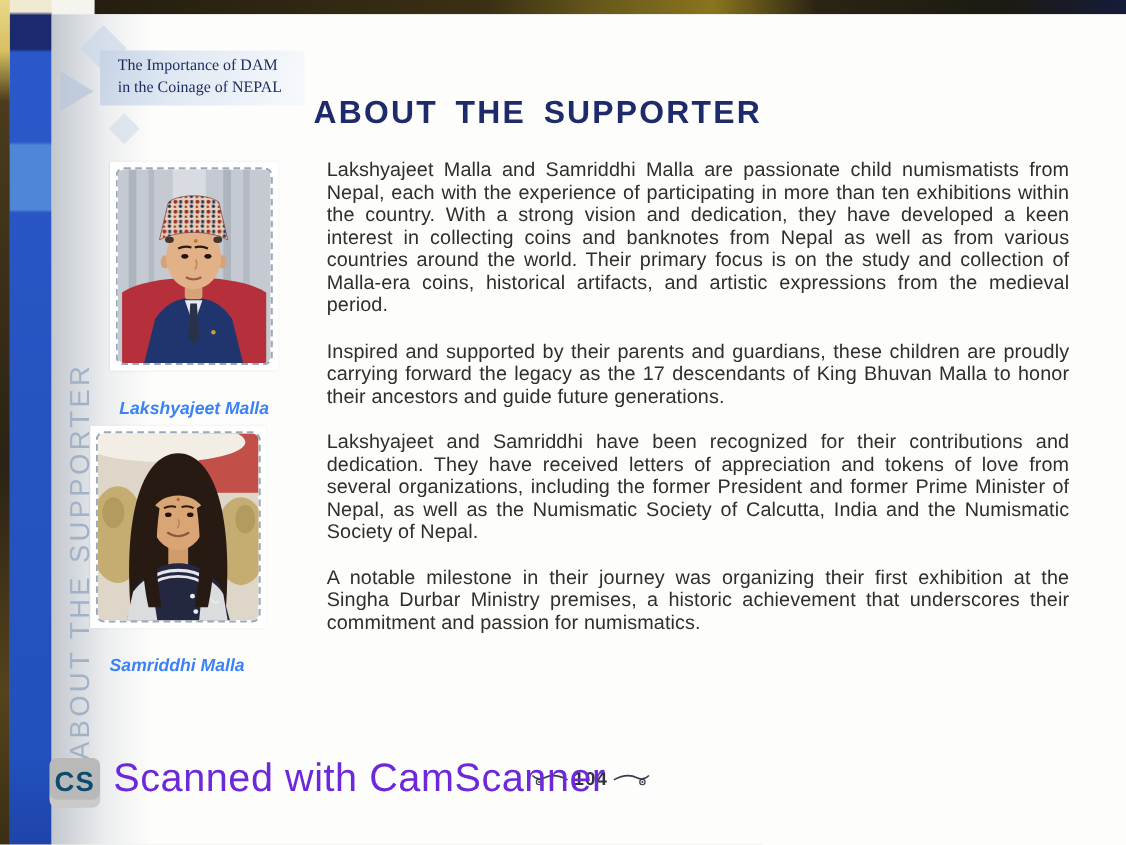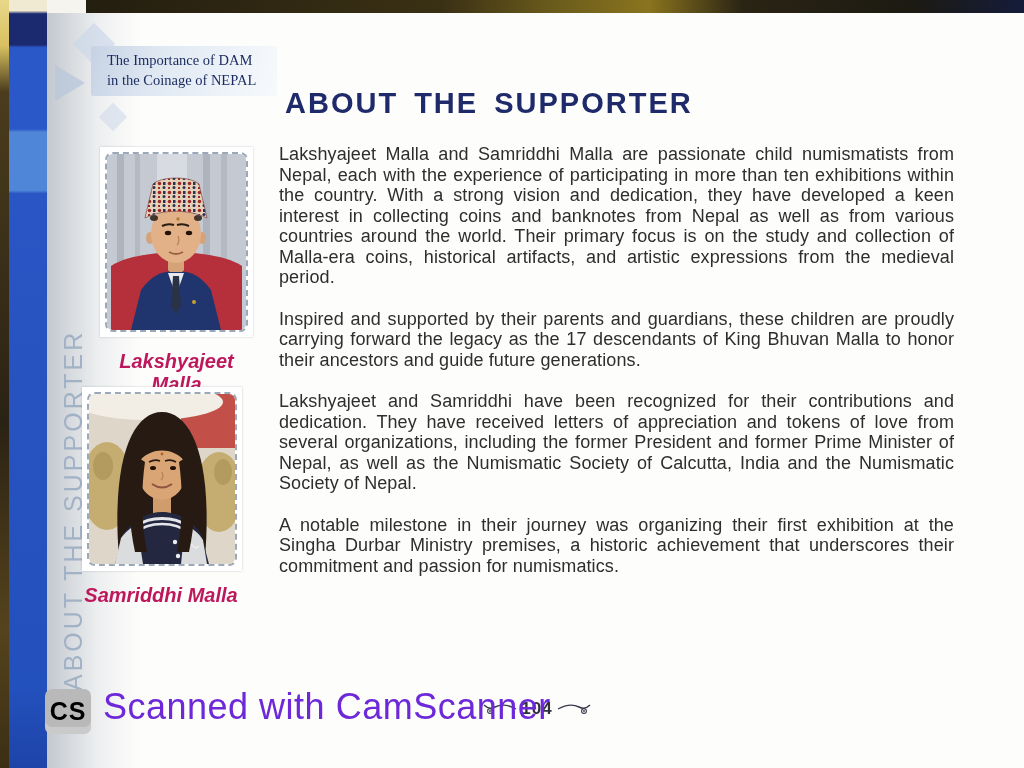--- a/index.html
+++ b/index.html
@@ -56,42 +56,42 @@
     position:absolute; left:12px; top:678px; width:390px;
     transform:rotate(-90deg); transform-origin:0 0;
     font-size:25px; letter-spacing:3px; color:#a2b2c6; white-space:nowrap;
   }
   
   .figure { position:absolute; margin:0; text-align:center; }
   .fig1 { left:53px; top:134px; width:153px; }
   .fig2 { left:35px; top:374px; width:158px; }
   .stamp { background:#fff; padding:5px; box-shadow:0 0 2px rgba(90,100,115,.35); display:inline-block; }
   .stamp svg { display:block; border:2px dashed #9aa8b8; border-radius:8px; }
-  .caption { margin-top:9px; font-size:20px; font-style:italic; font-weight:bold; color:#be185d; }
-  
-  .body-col { position:absolute; left:232px; top:131px; width:675px; }
+  .caption { margin-top:21px; font-size:16px; font-style:italic; font-weight:bold; color:#3b82f6; }
+  
+  .body-col { position:absolute; left:250px; top:131px; width:675px; }
   .body-col p {
     margin:0 0 21px 0; font-size:18px; line-height:20.5px; letter-spacing:.1px;
     color:#2e2e2e; text-align:justify;
   }
   
   .folio {
     position:absolute; left:400px; top:686px; width:180px;
     display:flex; align-items:center; justify-content:center; gap:4px;
   }
   .folio .num { font-size:17px; font-weight:bold; color:#30303e; letter-spacing:1px; }
   .folio svg { display:block; }
   .flip { transform:scaleX(-1); }
   
   .cs-badge {
     position:absolute; left:45px; top:689px; width:46px; height:45px;
     background:#b9b9b9; border-radius:7px; display:flex; align-items:center; justify-content:center;
     box-shadow: inset 0 -7px 0 rgba(255,255,255,.25); z-index:5;
   }
-  .cs-badge span { color:#000000; font-weight:bold; font-size:25px; letter-spacing:1px; }
+  .cs-badge span { color:#0c4a6e; font-weight:bold; font-size:25px; letter-spacing:1px; }
   .wm-text {
     position:absolute; left:103px; top:686px; font-size:36px; color:#6d28d9;
     letter-spacing:.5px; z-index:5; white-space:nowrap;
   }
 </style>
 </head>
 <body>
 
 <div class="scan">
 

